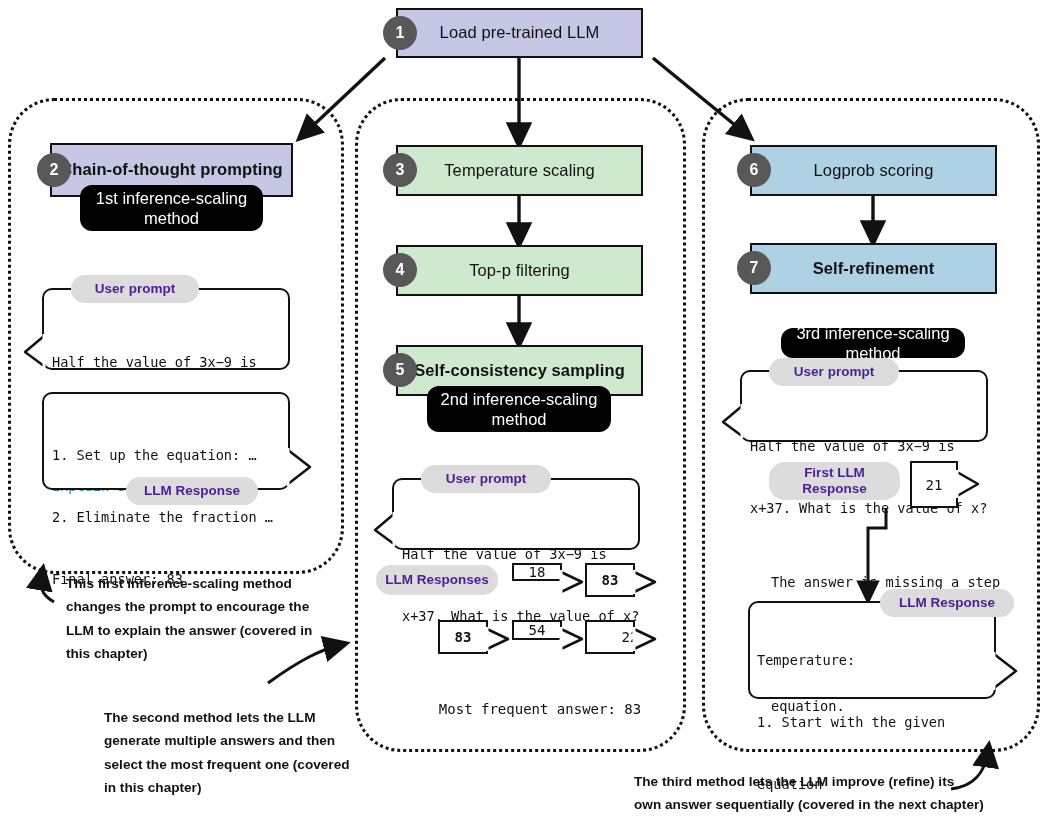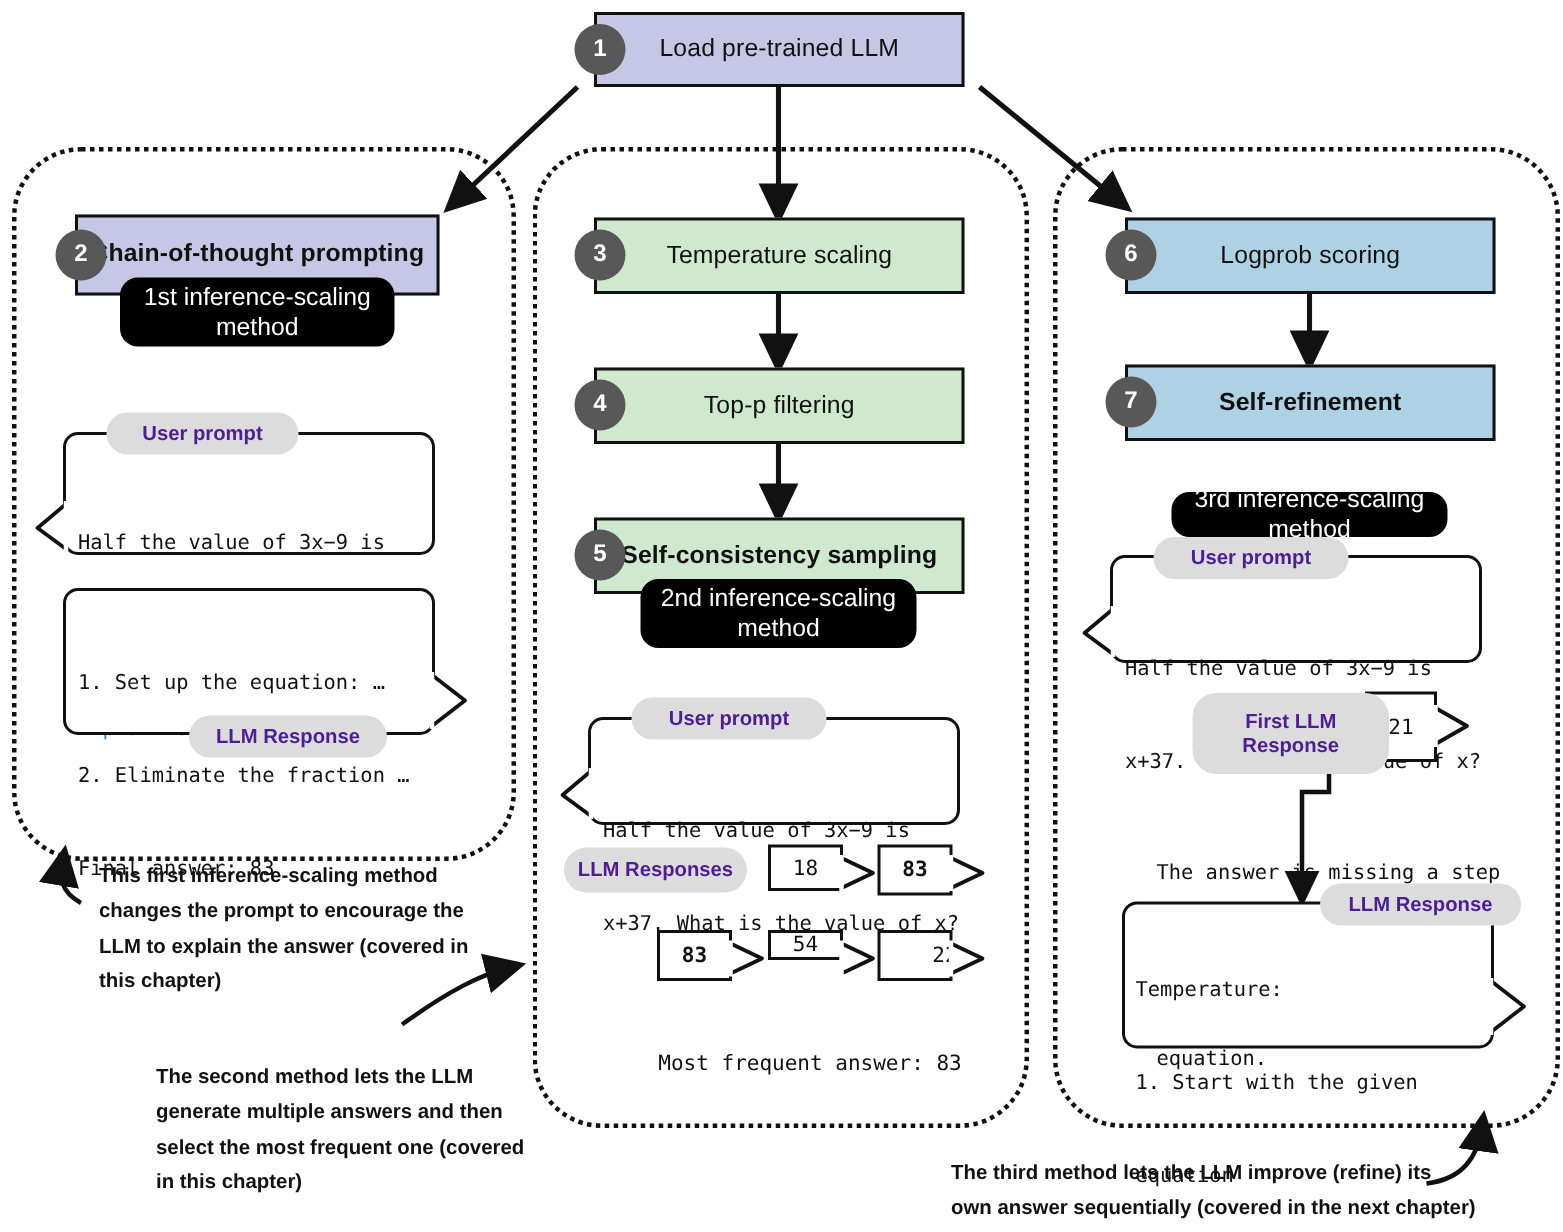--- a/index.html
+++ b/index.html
@@ -164,21 +164,21 @@
 </div>
 <div class="mono abs" style="left:402px;top:503px;">
   <div>Half the value of 3x−9 is</div>
   <div>x+37. What is the value of x?</div>
 </div>
 
 <div class="glabel" style="left:376px;top:565px;width:122px;height:30px;">
   <span>LLM Responses</span>
 </div>
 
-<div class="ansbox" style="left:512px;top:563px;width:50px;height:31px;">
+<div class="ansbox" style="left:512px;top:563px;width:50px;height:18px;">
   <span>18</span>
 </div>
 <div class="ansbox bold" style="left:585px;top:563px;width:50px;height:34px;">
   <span>83</span>
 </div>
 <div class="ansbox bold" style="left:438px;top:620px;width:50px;height:34px;">
   <span>83</span>
 </div>
 <div class="ansbox" style="left:512px;top:620px;width:50px;height:20px;">
   <span>54</span>
@@ -230,21 +230,21 @@
   <line x1="742" y1="404" x2="742" y2="438" stroke="#fff" stroke-width="3"></line>
 </svg>
 <div class="glabel" style="left:769px;top:358px;width:130px;height:28px;">
   <span>User prompt</span>
 </div>
 <div class="mono abs" style="left:750px;top:395px;">
   <div>Half the value of 3x−9 is</div>
   <div>x+37. What is the value of x?</div>
 </div>
 
-<div class="glabel" style="left:769px;top:462px;width:131px;height:54px;white-space:pre-line;margin-left:26px;">
+<div class="glabel" style="left:769px;top:462px;width:131px;height:38px;white-space:pre-line;">
   <span>First LLM
 Response</span>
 </div>
 <div class="ansbox" style="left:910px;top:461px;width:48px;height:47px;">
   <span>21</span>
 </div>
 <svg class="ov" viewBox="0 0 1042 821">
   <path d="M957,472 L978,484 L957,496" fill="#fff" stroke="#111" stroke-width="2.5" stroke-linejoin="round"></path>
   <line x1="957" y1="470" x2="957" y2="498" stroke="#fff" stroke-width="3"></line>
 </svg>

